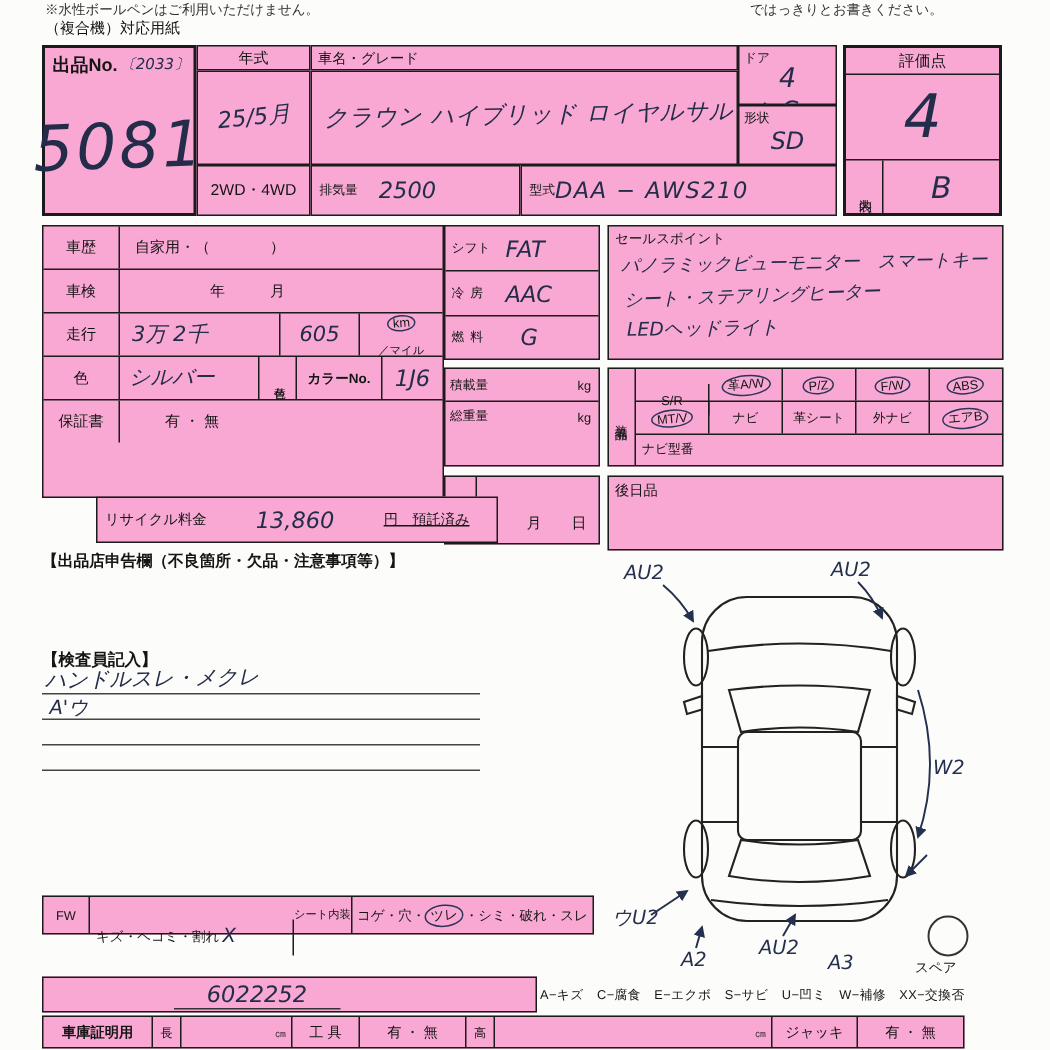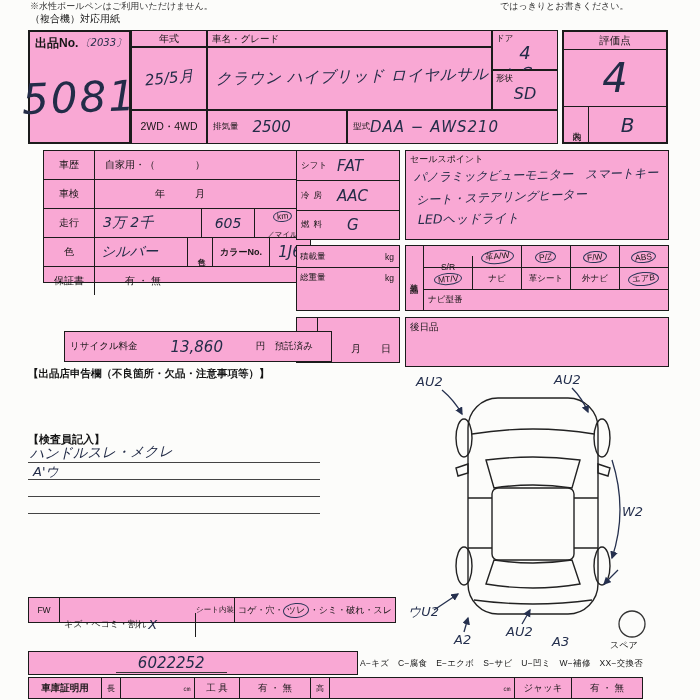--- a/index.html
+++ b/index.html
@@ -61,21 +61,21 @@
 
   <div class="b" style="left:562px;top:30px;width:106px;height:114px;border-width:2px;">
     <div class="c bb" style="height:17px;font-size:10.5px;">評価点</div>
     <div class="c hw" style="height:56px;font-size:40px;">4</div>
     <div class="row" style="height:37px;border-top:1.2px solid #1b1b1b;">
       <div class="c br" style="width:24px;height:100%;font-size:9px;line-height:1.1;writing-mode:vertical-rl;text-orientation:upright;">内装</div>
       <div class="c hw" style="flex:1;height:100%;font-size:20px;">B</div>
     </div>
   </div>
 
-  <div class="b" style="left:28px;top:150px;width:268px;height:133px;margin-left:15px;">
+  <div class="b" style="left:28px;top:150px;width:268px;height:182px;">
     <div class="row bb" style="height:29px;">
       <div class="c br lbl" style="width:50px;height:100%;">車歴</div>
       <div class="lbl" style="padding-left:10px;">自家用・（　　　　）</div>
     </div>
     <div class="row bb" style="height:29px;">
       <div class="c br lbl" style="width:50px;height:100%;">車検</div>
       <div class="lbl" style="padding-left:60px;">年　　　月</div>
     </div>
     <div class="row bb" style="height:29px;">
       <div class="c br lbl" style="width:50px;height:100%;">走行</div>
@@ -183,21 +183,21 @@
   </div>
 
   <div class="b" style="left:405px;top:317px;width:264px;height:50px;">
     <span class="a" style="left:4px;top:3px;font-size:9.5px;">後日品</span>
   </div>
 
 
   <div class="b row" style="left:28px;top:331px;width:268px;height:31px;margin-left:36px;">
     <span class="lbl" style="padding-left:5px;font-size:9.5px;">リサイクル料金</span>
     <span class="hw" style="font-size:15px;flex:1;text-align:center;">13,860</span>
-    <span class="lbl" style="padding-right:18px;font-size:9.5px;">円　預託済み</span>
+    <span class="lbl" style="padding-right:18px;font-size:9.5px;text-decoration:underline;">円　預託済み</span>
   </div>
 
   <div class="a" style="left:28px;top:367px;font-size:10.5px;font-weight:bold;">【出品店申告欄（不良箇所・欠品・注意事項等）】</div>
 
   <div class="a" style="left:28px;top:432px;font-size:11px;font-weight:bold;">【検査員記入】</div>
   <div class="a" style="left:28px;top:462px;width:292px;border-top:1.1px solid #444;"></div>
   <div class="a" style="left:28px;top:479px;width:292px;border-top:1.1px solid #444;"></div>
   <div class="a" style="left:28px;top:496px;width:292px;border-top:1.1px solid #444;"></div>
   <div class="a" style="left:28px;top:513px;width:292px;border-top:1.1px solid #444;"></div>
   <div class="a hw" style="left:30px;top:444px;font-size:14px;transform:rotate(-1deg);">ハンドルスレ・メクレ</div>

